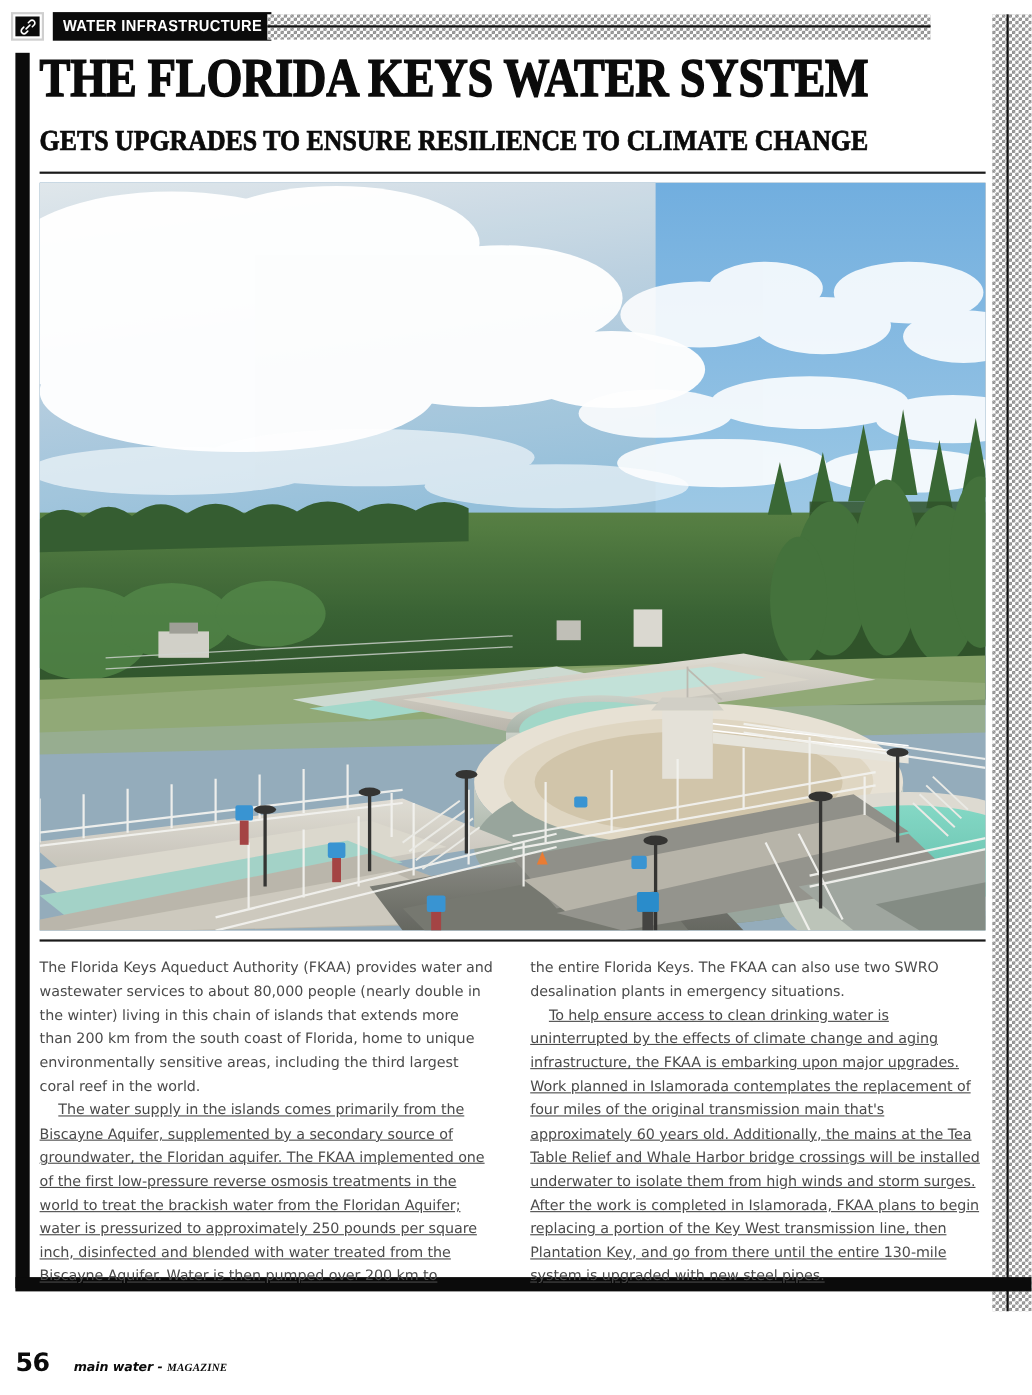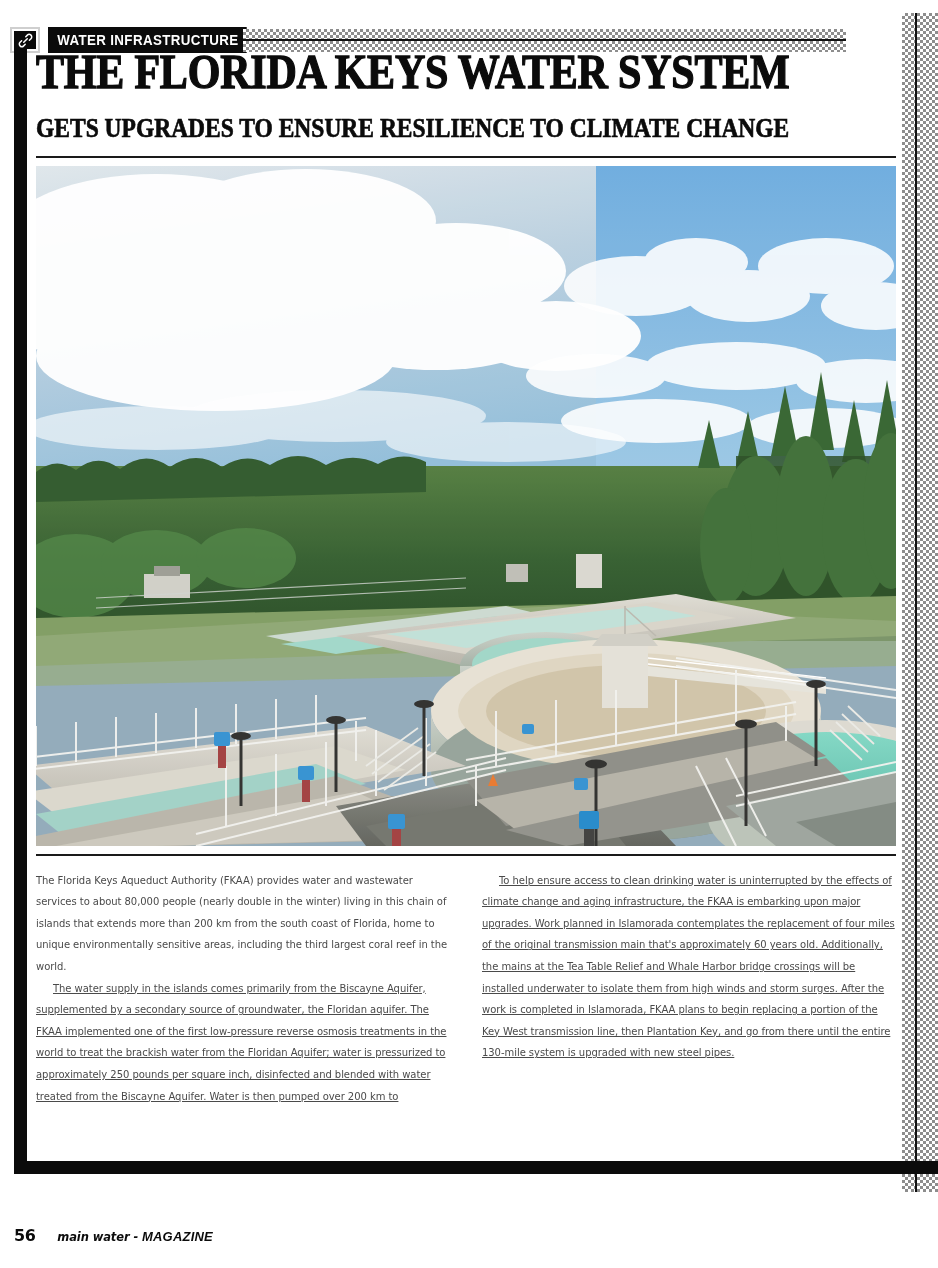--- a/index.html
+++ b/index.html
@@ -18,21 +18,21 @@
     width: 938px;
     height: 1268px;
     background: #ffffff;
     overflow: hidden;
   }
 
   
   .topbar {
     position: absolute;
     left: 0;
-    top: 16px;
+    top: 0;
     width: 846px;
     height: 46px;
   }
   .cat-icon-box {
     position: absolute;
     left: 10px;
     top: 11px;
     width: 30px;
     height: 26px;
     box-sizing: border-box;
@@ -195,57 +195,57 @@
   
   .cols {
     margin-top: 14px;
     display: flex;
     gap: 32px;
     width: 860px;
   }
   .col {
     width: 414px;
     font-family: "DejaVu Sans", "Liberation Sans", sans-serif;
-    font-size: 10px;
+    font-size: 13px;
     line-height: 21.6px;
     color: #4a4a4a;
     letter-spacing: -0.05px;
   }
   .col p { margin: 0; }
   .col p.indent { text-indent: 17px; text-decoration: underline; }
 
   
   .footer {
     position: absolute;
     left: 14px;
     top: 1226px;
     display: flex;
     align-items: baseline;
     gap: 22px;
   }
   .folio {
     font-family: "DejaVu Sans", "Liberation Sans", sans-serif;
     font-weight: bold;
-    font-size: 16px;
+    font-size: 23px;
     color: #0b0b0b;
     letter-spacing: -0.5px;
   }
   .imprint {
     font-family: "DejaVu Sans", "Liberation Sans", sans-serif;
     font-style: italic;
     font-weight: bold;
     font-size: 11.5px;
     color: #0b0b0b;
     letter-spacing: -0.1px;
   }
   .imprint .mag {
-    font-family: Liberation Sans, sans-serif;
+    font-family: Liberation Serif, serif;
     font-style: italic;
     font-weight: bold;
-    font-size: 13px;
+    font-size: 10px;
     letter-spacing: 0.2px;
   }
 </style>
 </head>
 <body>
 
 <div class="page">
 
   <div class="topbar">
 
@@ -505,20 +505,21 @@
     </div>
 
     <div class="rule-under-photo"></div>
 
     <div class="cols">
       <div class="col">
         <p>The Florida Keys Aqueduct Authority (FKAA) provides water and wastewater services to about 80,000 people (nearly double in the winter) living in this chain of islands that extends more than 200 km from the south coast of Florida, home to unique environmentally sensitive areas, including the third largest coral reef in the world.</p>
         <p class="indent">The water supply in the islands comes primarily from the Biscayne Aquifer, supplemented by a secondary source of groundwater, the Floridan aquifer. The FKAA implemented one of the first low-pressure reverse osmosis treatments in the world to treat the brackish water from the Floridan Aquifer; water is pressurized to approximately 250 pounds per square inch, disinfected and blended with water treated from the Biscayne Aquifer. Water is then pumped over 200 km to</p>
       </div>
       <div class="col">
+        <p>the entire Florida Keys. The FKAA can also use two SWRO desalination plants in emergency situations.</p>
         <p class="indent">To help ensure access to clean drinking water is uninterrupted by the effects of climate change and aging infrastructure, the FKAA is embarking upon major upgrades. Work planned in Islamorada contemplates the replacement of four miles of the original transmission main that's approximately 60 years old. Additionally, the mains at the Tea Table Relief and Whale Harbor bridge crossings will be installed underwater to isolate them from high winds and storm surges. After the work is completed in Islamorada, FKAA plans to begin replacing a portion of the Key West transmission line, then Plantation Key, and go from there until the entire 130-mile system is upgraded with new steel pipes.</p>
       </div>
     </div>
   </div>
 
   <div class="footer">
     <span class="folio">56</span>
     <span class="imprint">
       <span>main water</span><span> - </span><span class="mag">MAGAZINE</span>
     </span>

